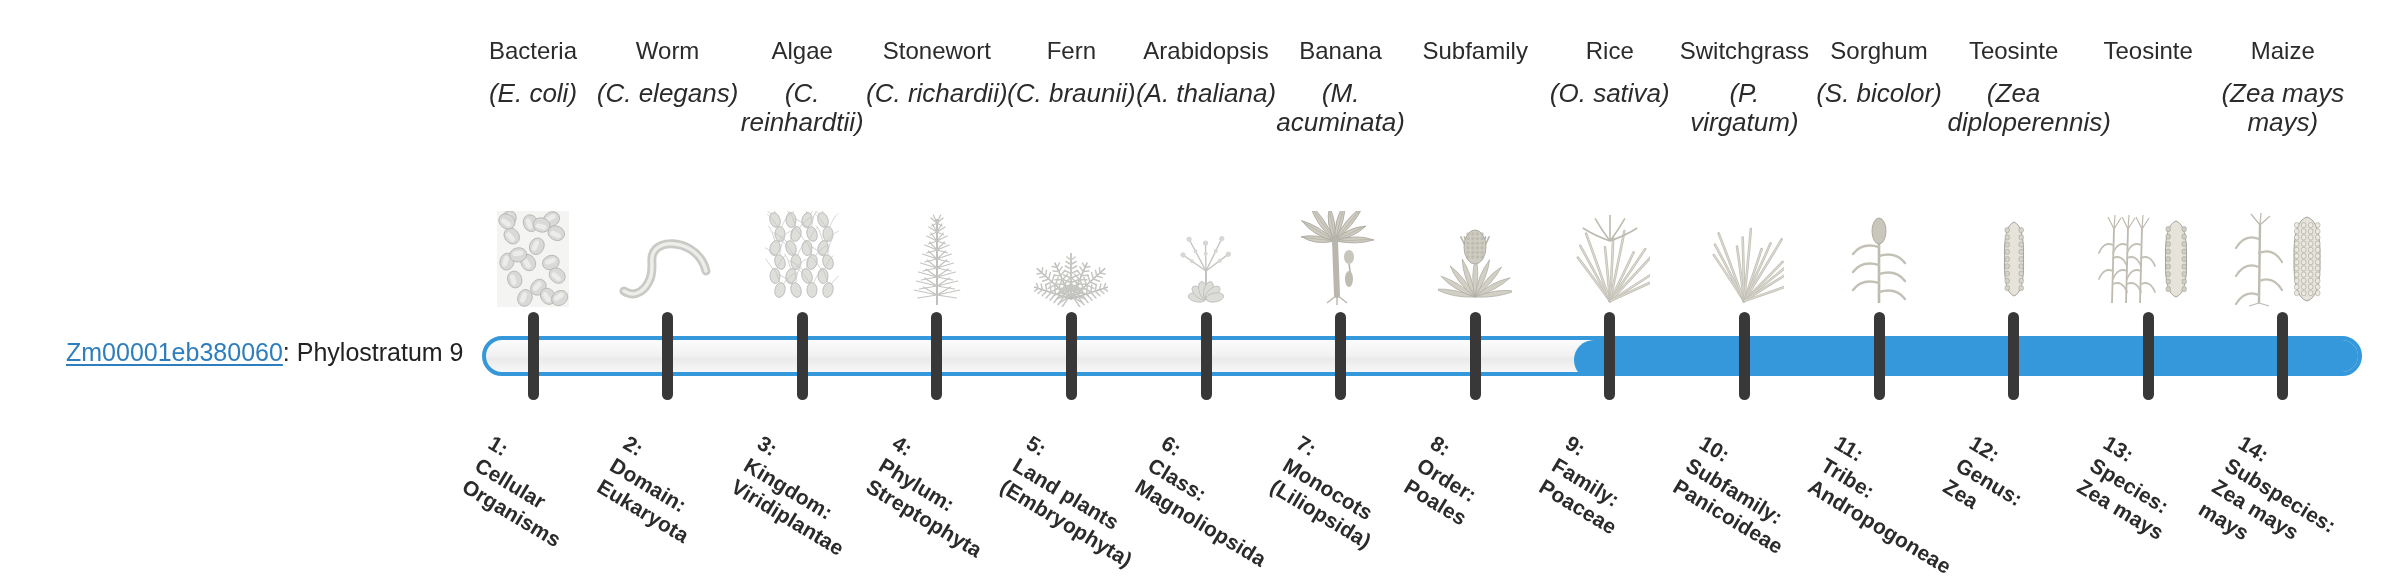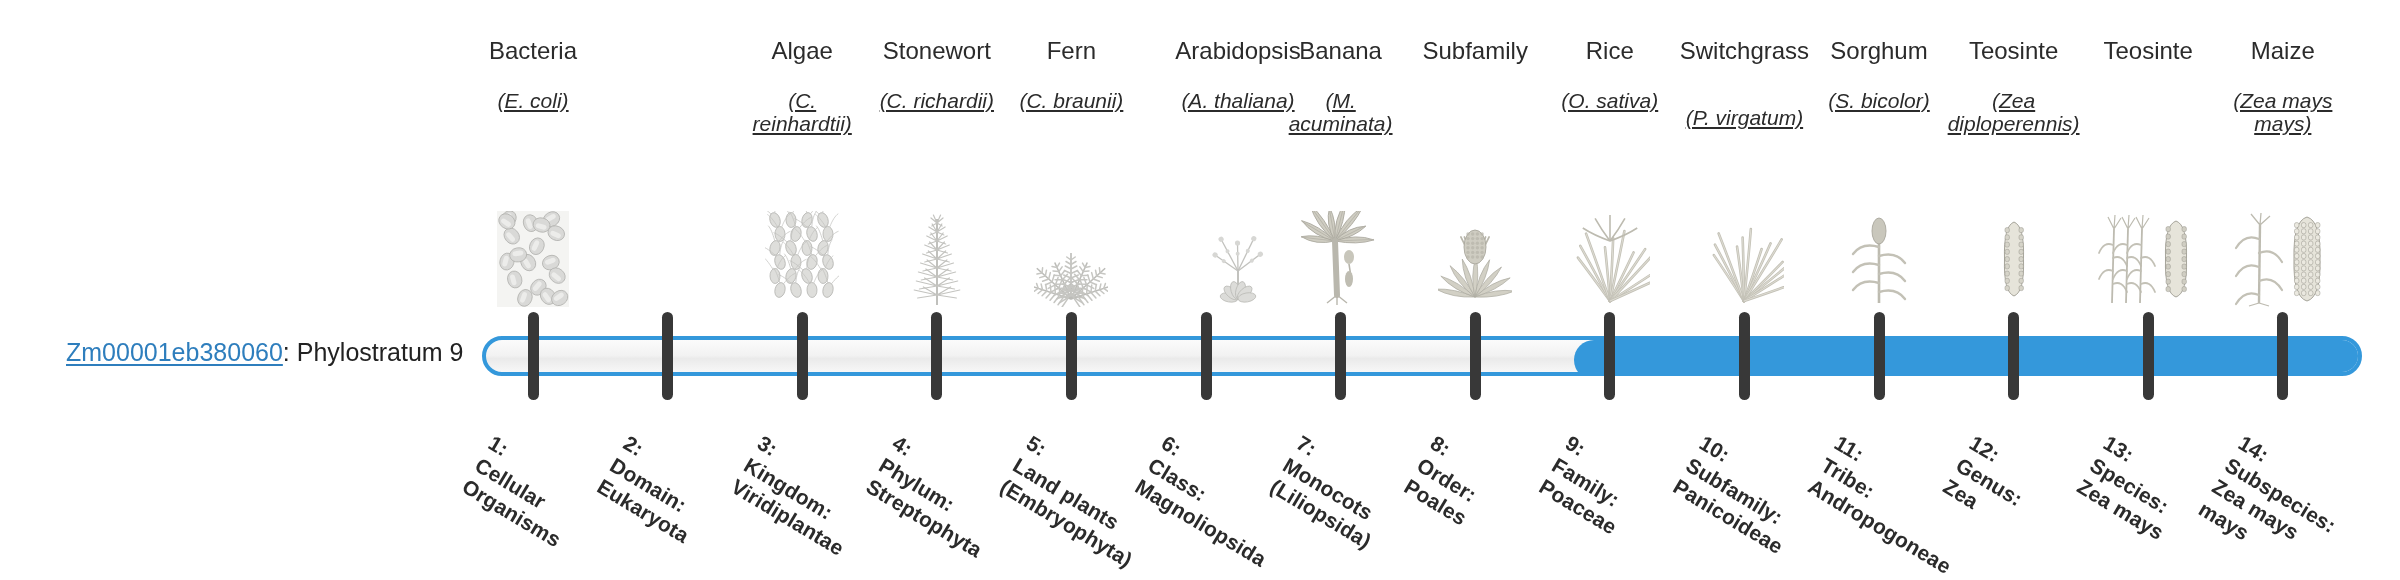--- a/index.html
+++ b/index.html
@@ -64,28 +64,27 @@
   }
   .common-name {
     font-size: 24px;
     line-height: 1.12;
     color: #2b2b2b;
     text-align: right;
     margin-top: 38px;
     white-space: nowrap;
   }
   .sci-name {
-    font-size: 21px;
+    font-size: 26px;
     font-style: italic;
     line-height: 1.12;
     color: #2b2b2b;
     text-align: center;
-    margin-top: 24px;
+    margin-top: 14px;
     width: 132px;
-    text-decoration: underline;
   }
   .sci-name.nowrap { white-space: nowrap; width: auto; }
 
   
   .organism {
     position: absolute;
     bottom: 8px;
     left: 50%;
     transform: translateX(-50%);
     width: 120px;
@@ -238,20 +237,30 @@
       <rect x="-3" y="-9" width="14" height="17" rx="8" fill="#d9d9d7" stroke="#b3b3b0" stroke-width="0.8"></rect>
       <rect x="0" y="-6" width="5" height="11" rx="3" fill="#efefed" opacity="0.85"></rect>
             </g>
             <g transform="translate(60,84) rotate(55)">
       <rect x="-3" y="-9" width="14" height="17" rx="8" fill="#d9d9d7" stroke="#b3b3b0" stroke-width="0.8"></rect>
       <rect x="0" y="-6" width="5" height="11" rx="3" fill="#efefed" opacity="0.85"></rect>
             </g>
           </svg>
         </div>
       </div>
+      <div class="col" style="left: 185.6px;">
+        <div class="common-name">Worm</div>
+        <div class="sci-name nowrap">(C. elegans)</div>
+        <div class="organism">
+          <svg width="100" height="74" viewBox="0 0 100 74">
+    <path d="M6 58 C18 66 28 56 32 46 C37 33 30 24 38 16 C46 8 62 10 72 16 C82 22 86 30 88 38" fill="none" stroke="#c9c9c6" stroke-width="9" stroke-linecap="round"></path>
+    <path d="M6 58 C18 66 28 56 32 46 C37 33 30 24 38 16 C46 8 62 10 72 16 C82 22 86 30 88 38" fill="none" stroke="#ededea" stroke-width="3.5" stroke-linecap="round"></path>
+  </svg>
+        </div>
+      </div>
       <div class="col" style="left: 320.2px;">
         <div class="common-name">Algae</div>
         <div class="sci-name">(C. reinhardtii)</div>
         <div class="organism">
           <svg width="74" height="96" viewBox="0 0 74 96">
             <g transform="translate(10,9) rotate(-18)">
         <ellipse rx="5" ry="7.5" fill="#dededb" stroke="#b5b5b2" stroke-width="0.8"></ellipse>
         <path d="M-2 -7 C-6 -14 -9 -18 -12 -20 M2 -7 C5 -14 8 -18 11 -20" stroke="#c2c2bf" stroke-width="0.7" fill="none"></path>
             </g>
             <g transform="translate(26,9) rotate(-2)">
@@ -475,21 +484,21 @@
               <path d="M0 -12 L-8.6 -15 M0 -12 L8.6 -15" stroke="#c6c6c2" stroke-width="1.5" stroke-linecap="round"></path>
               <path d="M0 -16.5 L-7.7 -19.5 M0 -16.5 L7.7 -19.5" stroke="#c6c6c2" stroke-width="1.5" stroke-linecap="round"></path>
               <path d="M0 -21 L-6.8 -24 M0 -21 L6.8 -24" stroke="#c6c6c2" stroke-width="1.5" stroke-linecap="round"></path>
               <path d="M0 -25.5 L-5.9 -28.5 M0 -25.5 L5.9 -28.5" stroke="#c6c6c2" stroke-width="1.5" stroke-linecap="round"></path>
               <path d="M0 -30 L-5 -33 M0 -30 L5 -33" stroke="#c6c6c2" stroke-width="1.5" stroke-linecap="round"></path>
               <path d="M0 -34.5 L-4.1 -37.5 M0 -34.5 L4.1 -37.5" stroke="#c6c6c2" stroke-width="1.5" stroke-linecap="round"></path>
             </g>
           </svg>
         </div>
       </div>
-      <div class="col" style="left: 756px;">
+      <div class="col" style="left: 724px;">
         <div class="common-name">Arabidopsis</div>
         <div class="sci-name nowrap">(A. thaliana)</div>
         <div class="organism">
           <svg width="74" height="96" viewBox="0 0 74 96">
     <path d="M37 88 L37 58" stroke="#c2c2be" stroke-width="2"></path>
             <g transform="translate(37,60) rotate(-55)">
       <path d="M0 0 L0 -28" stroke="#c2c2be" stroke-width="1.3"></path>
       <circle cy="-28" r="2.6" fill="#d7d7d4"></circle>
       <circle cy="-17.36" r="2" fill="#d7d7d4"></circle>
             </g>
@@ -713,21 +722,21 @@
             </g>
             <g transform="translate(40,30) rotate(17)">
       <path d="M0 0 Q5.1 -14 7.65 -26" stroke="#bdbbb0" stroke-width="1.6" fill="none"></path>
             </g>
             <g transform="translate(40,30) rotate(34)">
       <path d="M0 0 Q10.2 -14 15.3 -26" stroke="#bdbbb0" stroke-width="1.6" fill="none"></path>
             </g>
           </svg>
         </div>
       </div>
-      <div class="col" style="left: 1262.4px; gap: 17px;">
+      <div class="col" style="left: 1262.4px;">
         <div class="common-name">Switchgrass</div>
         <div class="sci-name">(P. virgatum)</div>
         <div class="organism">
           <svg width="80" height="96" viewBox="0 0 80 96">
             <g transform="translate(40,90) rotate(-52)">
       <path d="M0 0 Q11 -31.2 17.6 -52" stroke="#c3c1b6" stroke-width="2.6" fill="none" stroke-linecap="round"></path>
       <path d="M0 0 Q11 -31.2 17.6 -52" stroke="#dddbd2" stroke-width="1" fill="none"></path>
             </g>
             <g transform="translate(40,90) rotate(-43.333333333333336)">
       <path d="M0 0 Q11 -36.6 17.6 -61" stroke="#c3c1b6" stroke-width="2.6" fill="none" stroke-linecap="round"></path>

